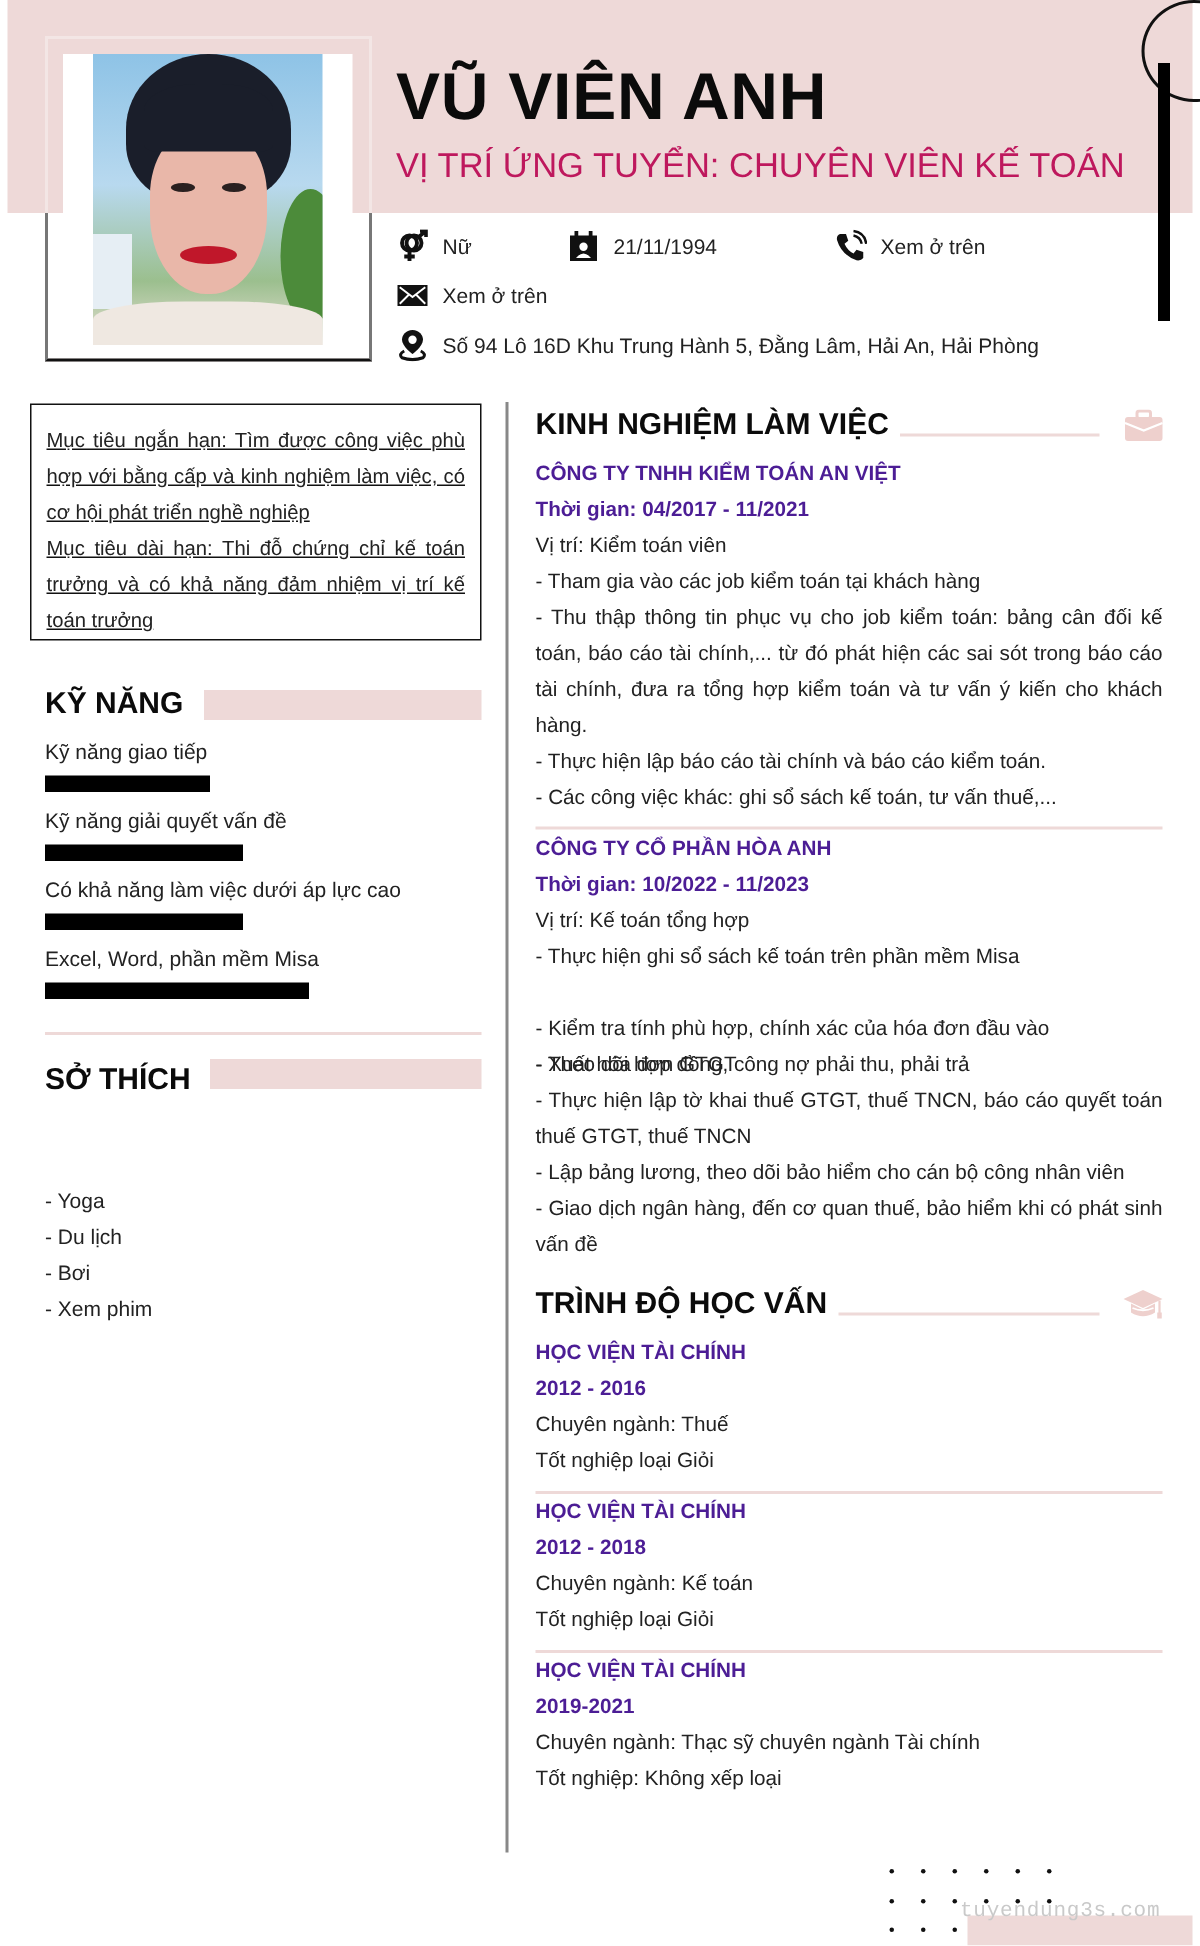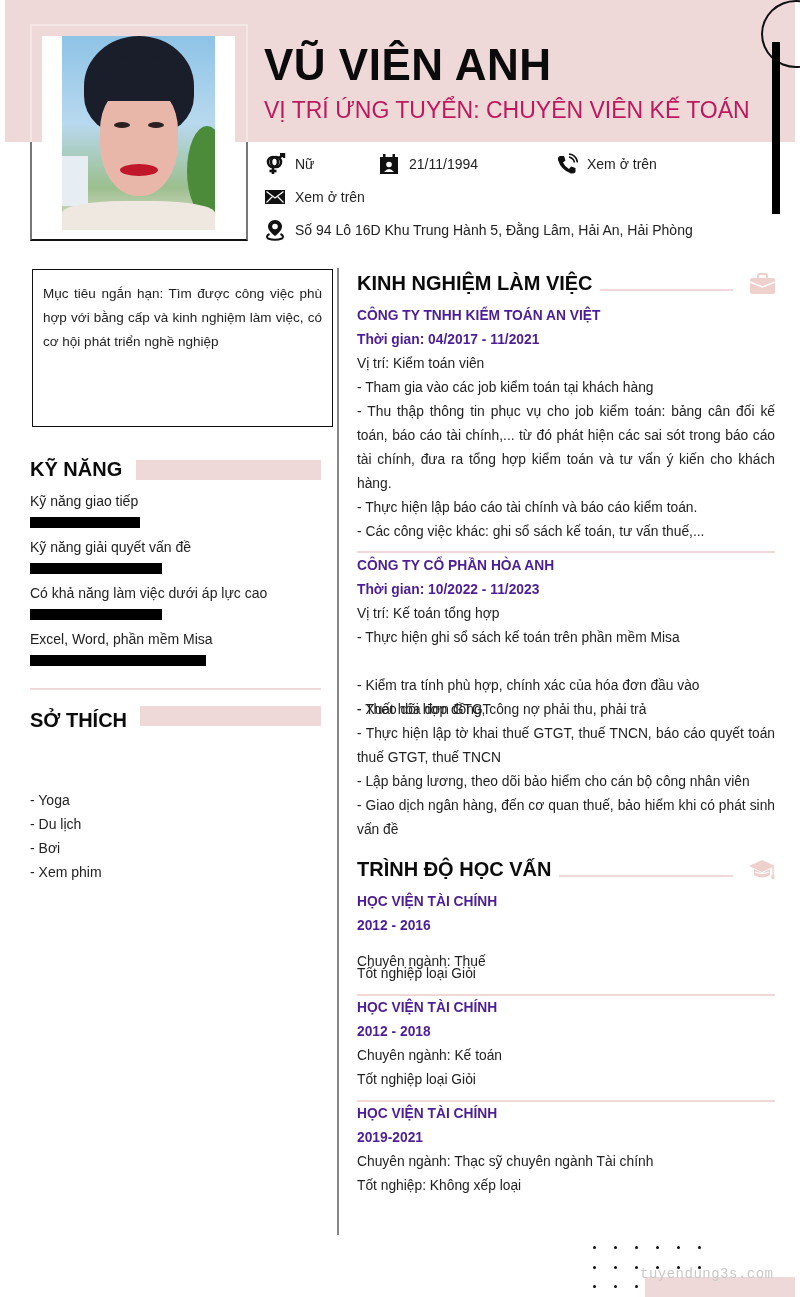--- a/index.html
+++ b/index.html
@@ -23,21 +23,21 @@
   .photo .collar { position: absolute; left: 0; top: 165px; width: 153px; height: 30px; background: #efe8e1; border-radius: 40% 40% 0 0; }
   .photo .tree { position: absolute; left: 125px; top: 90px; width: 40px; height: 90px; background: #4c8b3a; border-radius: 50%; }
   .photo .building { position: absolute; left: 0; top: 120px; width: 26px; height: 50px; background: #e6eef4; }
 
   .name { position: absolute; left: 264px; top: 40px; font-size: 44px; font-weight: 700; letter-spacing: 0.5px; color: #0b0b0b; }
   .position { position: absolute; left: 264px; top: 97px; font-size: 23px; font-weight: 400; color: #be185d; }
 
   .info-item { position: absolute; display: flex; align-items: center; font-size: 14px; color: #222; }
   .info-item .ic { width: 22px; height: 22px; margin-right: 9px; display: inline-flex; align-items: center; justify-content: center; }
 
-  .objective-box { position: absolute; left: 32px; top: 269px; width: 301px; height: 158px; border: 1.5px solid #111; padding: 12px 10px 0 10px; }
+  .objective-box { position: absolute; left: 20px; top: 269px; width: 301px; height: 158px; border: 1.5px solid #111; padding: 12px 10px 0 10px; text-decoration: underline; }
   .objective-box p { font-size: 13.5px; line-height: 24px; text-align: justify; color: #222; }
 
   .sec-title-left { position: absolute; font-size: 20px; font-weight: 700; color: #0b0b0b; }
   .pink-block { position: absolute; height: 20px; background: #eed9d8; }
   .skill-label { position: absolute; left: 30px; font-size: 14px; color: #222; }
   .skill-bar { position: absolute; left: 30px; height: 11px; background: #000; }
   .left-divider { position: absolute; left: 30px; top: 688px; width: 291px; height: 2px; background: #eed9d8; }
   .hobby { position: absolute; left: 30px; font-size: 14px; color: #222; margin-top: 48px; }
 
   .v-divider { position: absolute; left: 337px; top: 268px; width: 2px; height: 967px; background: #888; }
@@ -131,20 +131,21 @@
         <path d="M11 1 C6.5 1 4 4.5 4 7.5 C4 12 11 17 11 17 C11 17 18 12 18 7.5 C18 4.5 15.5 1 11 1 Z" fill="#111"></path>
         <circle cx="11" cy="7.5" r="2.8" fill="#fff"></circle>
         <path d="M5.5 15 Q1.5 17 4 19.5 Q11 22 18 19.5 Q20.5 17 16.5 15" fill="none" stroke="#111" stroke-width="2"></path>
       </svg>
   </span>
   <span>Số 94 Lô 16D Khu Trung Hành 5, Đằng Lâm, Hải An, Hải Phòng</span>
 </div>
 
 <div class="objective-box">
   <p>Mục tiêu ngắn hạn: Tìm được công việc phù hợp với bằng cấp và kinh nghiệm làm việc, có cơ hội phát triển nghề nghiệp</p>
+  <p>Mục tiêu dài hạn: Thi đỗ chứng chỉ kế toán trưởng và có khả năng đảm nhiệm vị trí kế toán trưởng</p>
 </div>
 
 <div class="sec-title-left" style="left:30px; top:458px;">KỸ NĂNG</div>
 <div class="pink-block" style="left:136px; top:460px; width:185px;"></div>
 
 <div class="skill-label" style="top:493px;">Kỹ năng giao tiếp</div>
 <div class="skill-bar" style="top:517px; width:110px;"></div>
 <div class="skill-label" style="top:539px;">Kỹ năng giải quyết vấn đề</div>
 <div class="skill-bar" style="top:563px; width:132px;"></div>
 <div class="skill-label" style="top:585px;">Có khả năng làm việc dưới áp lực cao</div>
@@ -201,21 +202,21 @@
       <path d="M1 7 L14 1 L27 7 L14 13 Z" fill="#eed0cd"></path>
       <path d="M6 10 L6 16 Q14 21 22 16 L22 10 L14 14 Z" fill="#eed0cd"></path>
       <path d="M7 13 Q14 16 21 13" fill="none" stroke="#fff" stroke-width="1.2"></path>
       <line x1="25" y1="8" x2="25" y2="17" stroke="#eed0cd" stroke-width="1.5"></line>
       <rect x="23.5" y="16" width="3" height="4" fill="#eed0cd"></rect>
     </svg>
 </div>
 
 <div class="rline bold" style="top:890px;">HỌC VIỆN TÀI CHÍNH</div>
 <div class="rline bold" style="top:914px;">2012 - 2016</div>
-<div class="rline" style="top:938px;margin-top:12px;">Chuyên ngành: Thuế</div>
+<div class="rline" style="top:938px;">Chuyên ngành: Thuế</div>
 <div class="rline" style="top:962px;">Tốt nghiệp loại Giỏi</div>
 
 <div class="rsep" style="top:994px;"></div>
 
 <div class="rline bold" style="top:996px;">HỌC VIỆN TÀI CHÍNH</div>
 <div class="rline bold" style="top:1020px;">2012 - 2018</div>
 <div class="rline" style="top:1044px;">Chuyên ngành: Kế toán</div>
 <div class="rline" style="top:1068px;">Tốt nghiệp loại Giỏi</div>
 
 <div class="rsep" style="top:1100px;"></div>

